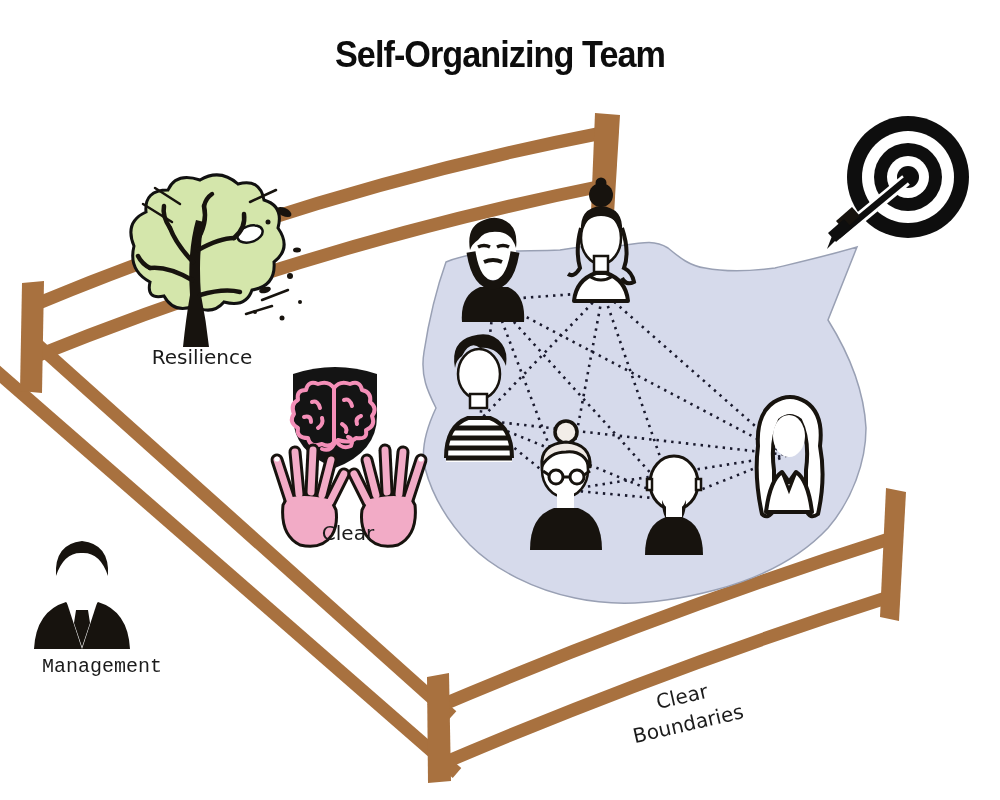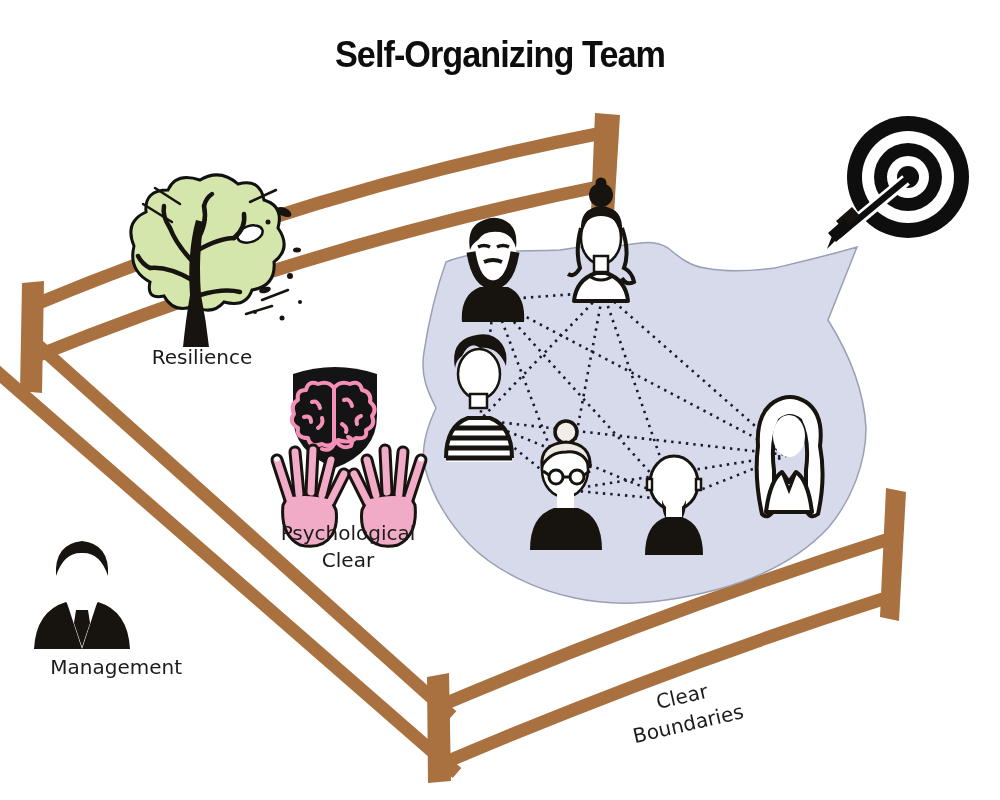--- a/index.html
+++ b/index.html
@@ -7,21 +7,21 @@
          font-family:"DejaVu Sans","Liberation Sans",sans-serif;color:var(--ink,#17130e);}
   #scene{position:absolute;left:0;top:0;}
   .label{position:absolute;font-size:20px;line-height:26px;text-align:center;color:#1b1b1b;}
   .label .ln{display:block;}
   #title{position:absolute;left:0;right:0;top:34px;text-align:center;
          font-family:"Liberation Sans","DejaVu Sans",sans-serif;font-weight:bold;
          font-size:36px;letter-spacing:-1px;transform:scaleX(.95);color:#0d0d0d;}
   #lbl-resilience{left:87px;top:344px;width:230px;text-align:center;}
   #lbl-psych{left:258px;top:520px;width:180px;line-height:27px;}
   #lbl-goal{left:722px;top:166px;width:134px;}
-  #lbl-mgmt{left:22px;top:654px;width:160px;text-align:right;}
+  #lbl-mgmt{left:22px;top:654px;width:160px;text-align:center;font-family:Liberation Mono, monospace;}
   #lbl-bound{left:575px;top:682px;width:220px;transform:rotate(-13deg);line-height:28px;}
   
   .rail{stroke:var(--fence,#a8713f);stroke-width:13;fill:none;}
   .post{fill:var(--fence,#a8713f);}
   .ink-f{fill:var(--ink,#17130e);}
   .ink-s{stroke:var(--ink,#17130e);fill:none;}
   .blob{fill:var(--blob_fill,#d6daeb);stroke:var(--blob_stroke,#99a0b4);stroke-width:1.5;}
   .net{stroke:#1a1a2e;stroke-width:2.6;stroke-dasharray:2.4 5;fill:none;}
   .foliage{fill:var(--tree_green,#d4e6ab);stroke:#111;stroke-width:3;}
   .pinkfill{fill:var(--pink,#f2abc6);}
@@ -259,21 +259,20 @@
 
 </svg>
 
 <div id="title">Self-Organizing Team</div>
 
 <div class="label" id="lbl-resilience">
   <span class="ln">Resilience</span>
 </div>
 
 <div class="label" id="lbl-psych">
-  <span class="ln">Psychological</span>
   <span class="ln">Clear</span>
 </div>
 
 
 <div class="label" id="lbl-mgmt">Management</div>
 
 <div class="label" id="lbl-bound">
   <span class="ln">Clear</span>
   <span class="ln">Boundaries</span>
 </div>

